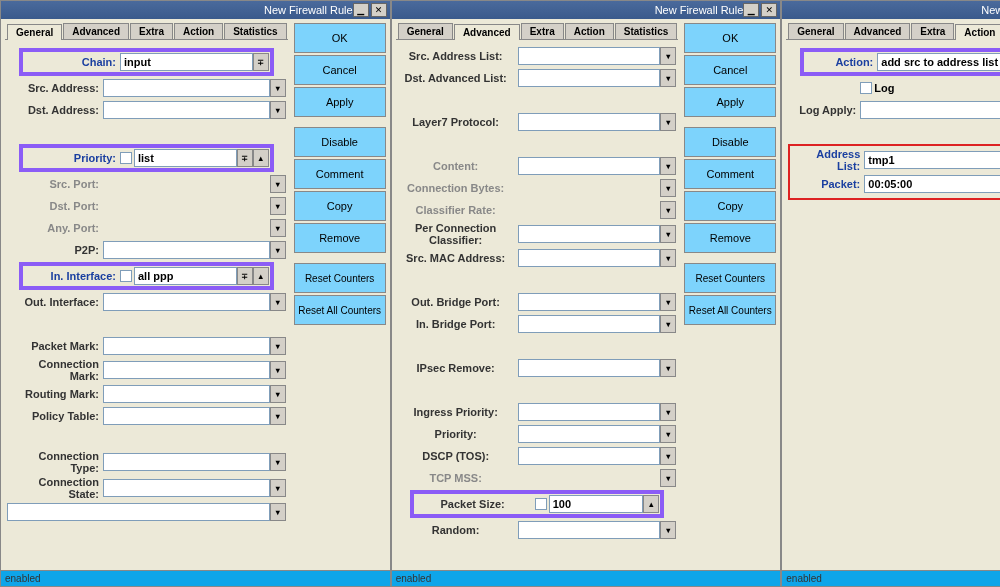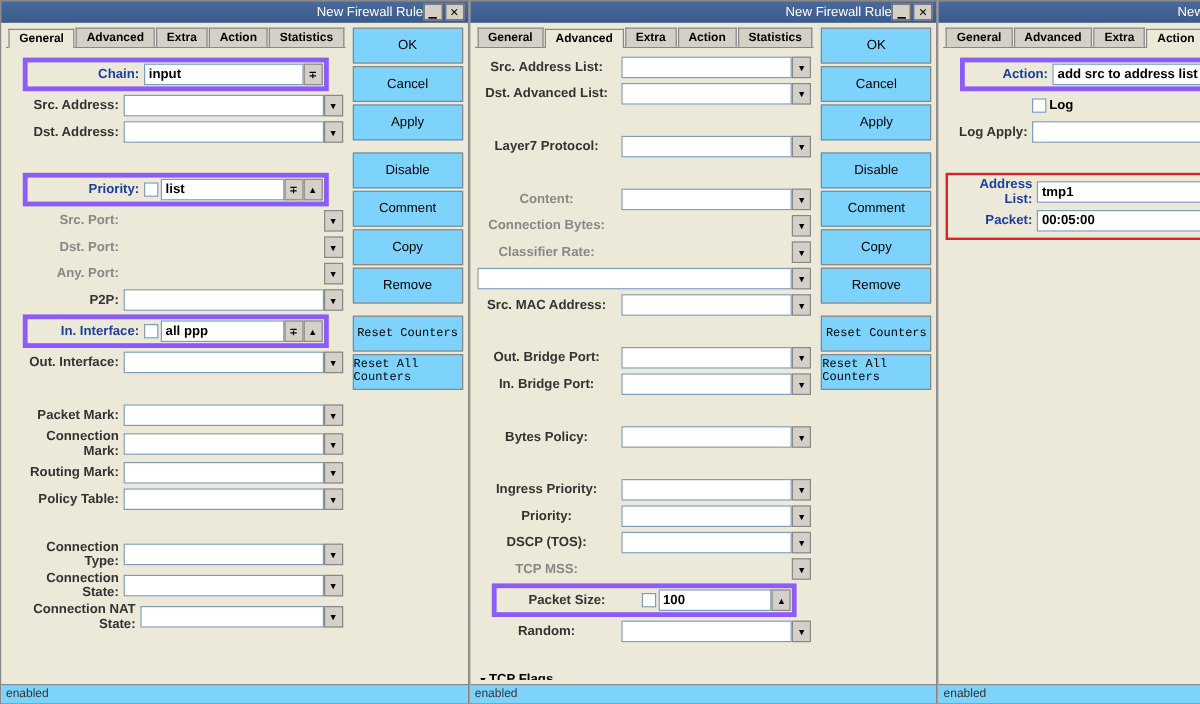--- a/index.html
+++ b/index.html
@@ -8,40 +8,40 @@
 .window { flex: 1; display: flex; flex-direction: column; border: 1px solid #888; background: #ece9d8; position: relative; }
 .titlebar { display: flex; align-items: center; justify-content: flex-end; background: linear-gradient(#4a6a9c,#3a5a8c); color: #fff; padding: 2px 3px; height: 18px; }
 .titlebar span { font-size: 11px; }
 .title-controls { display: flex; gap: 2px; }
 .title-btn { width: 16px; height: 14px; background: #d4d0c8; border: 1px solid #666; display: flex; align-items: center; justify-content: center; cursor: pointer; font-size: 9px; color: #000; }
 .content { flex: 1; display: flex; flex-direction: column; overflow: hidden; }
 .body { flex: 1; display: flex; padding: 4px; overflow: hidden; gap: 6px; }
 .left { flex: 1; display: flex; flex-direction: column; font-weight: bold; }
 .right { width: 92px; display: flex; flex-direction: column; gap: 2px; }
 .btn { height: 30px; border: 1px solid #888; background: #7dd3fc; cursor: pointer; display: flex; align-items: center; justify-content: center; }
-.btn.wide { font-size: 10px; font-family: Liberation Mono, monospace; }
+.btn.wide { font-size: 10px; }
 .tabs { display: flex; border-bottom: 1px solid #888; padding-left: 2px; margin-bottom: 4px; }
 .tab { padding: 2px 8px; border: 1px solid #888; border-bottom: none; background: #d4d0c8; cursor: pointer; margin-right: 1px; font-size: 10px; }
 .tab.active { background: #ece9d8; position: relative; top: 1px; }
 .fields { flex: 1; overflow-y: auto; padding: 2px; }
 .row { display: flex; align-items: center; margin-bottom: 2px; min-height: 20px; }
 .row.hl { border: 4px solid #8b5cf6; padding: 1px; margin: 2px 12px; }
 .row.spacer { height: 10px; }
 .lbl { width: 96px; text-align: right; padding-right: 4px; color: #333; }
 .lbl.blue { color: #1a3fa0; }
 .lbl-wide { width: 120px; text-align: center; padding-right: 4px; color: #333; }
 .grey { color: #888; }
 .input { flex: 1; height: 18px; border: 1px solid #7f9db9; background: #fff; padding: 0 3px; display: flex; align-items: center; }
 .input.empty { background: #fff; }
 .chk { width: 12px; height: 12px; border: 1px solid #7f9db9; background: #fff; margin-right: 2px; }
 .dd { width: 16px; height: 18px; border: 1px solid #888; background: #d4d0c8; display: flex; align-items: center; justify-content: center; cursor: pointer; font-size: 8px; }
 .up { width: 16px; height: 18px; border: 1px solid #888; background: #d4d0c8; display: flex; align-items: center; justify-content: center; cursor: pointer; font-size: 8px; }
 .collapse-row { display: flex; align-items: center; margin: 2px 0; }
 .collapse-row .tri { width: 10px; text-align: center; font-size: 8px; }
-.status { border-top: 1px solid #888; padding: 2px 4px; font-size: 10px; color: #333; background: #7dd3fc; }
+.status { border-top: 1px solid #888; padding: 2px 4px; font-size: 10px; color: #333; background: #0ea5e9; }
 </style>
 </head>
 <body>
 
 <div class="app">
 
 <div class="window">
   <div class="titlebar">
     <span>New Firewall Rule</span>
     <div class="title-controls">
@@ -147,21 +147,20 @@
                 <div class="lbl">Connection Type:</div>
                 <div class="input empty"></div>
                 <div class="dd">▾</div>
               </div>
           <div class="row">
                 <div class="lbl">Connection State:</div>
                 <div class="input empty"></div>
                 <div class="dd">▾</div>
               </div>
           <div class="row">
-                <div class="lbl" style="width:110px">Connection NAT State:</div>
                 <div class="input empty"></div>
                 <div class="dd">▾</div>
               </div>
         </div>
       </div>
       <div class="right">
         <div class="btn">OK</div>
         <div class="btn">Cancel</div>
         <div class="btn">Apply</div>
         <div style="height:6px"></div>
@@ -223,20 +222,21 @@
                 <div class="lbl-wide grey">Connection Bytes:</div>
                 <div style="flex:1"></div>
                 <div class="dd">▾</div>
               </div>
           <div class="row">
                 <div class="lbl-wide grey">Classifier Rate:</div>
                 <div style="flex:1"></div>
                 <div class="dd">▾</div>
               </div>
           <div class="row">
+                <div class="lbl-wide">Per Connection Classifier:</div>
                 <div class="input empty"></div>
                 <div class="dd">▾</div>
               </div>
           <div class="row">
                 <div class="lbl-wide">Src. MAC Address:</div>
                 <div class="input empty"></div>
                 <div class="dd">▾</div>
               </div>
           <div class="row spacer"></div>
           <div class="row">
@@ -244,21 +244,21 @@
                 <div class="input empty"></div>
                 <div class="dd">▾</div>
               </div>
           <div class="row">
                 <div class="lbl-wide">In. Bridge Port:</div>
                 <div class="input empty"></div>
                 <div class="dd">▾</div>
               </div>
           <div class="row spacer"></div>
           <div class="row">
-                <div class="lbl-wide">Bytes Policy:</div>
+                <div class="lbl-wide">IPsec Remove:</div>
                 <div class="input empty"></div>
                 <div class="dd">▾</div>
               </div>
           <div class="row spacer"></div>
           <div class="row">
                 <div class="lbl-wide">Ingress Priority:</div>
                 <div class="input empty"></div>
                 <div class="dd">▾</div>
               </div>
           <div class="row">

